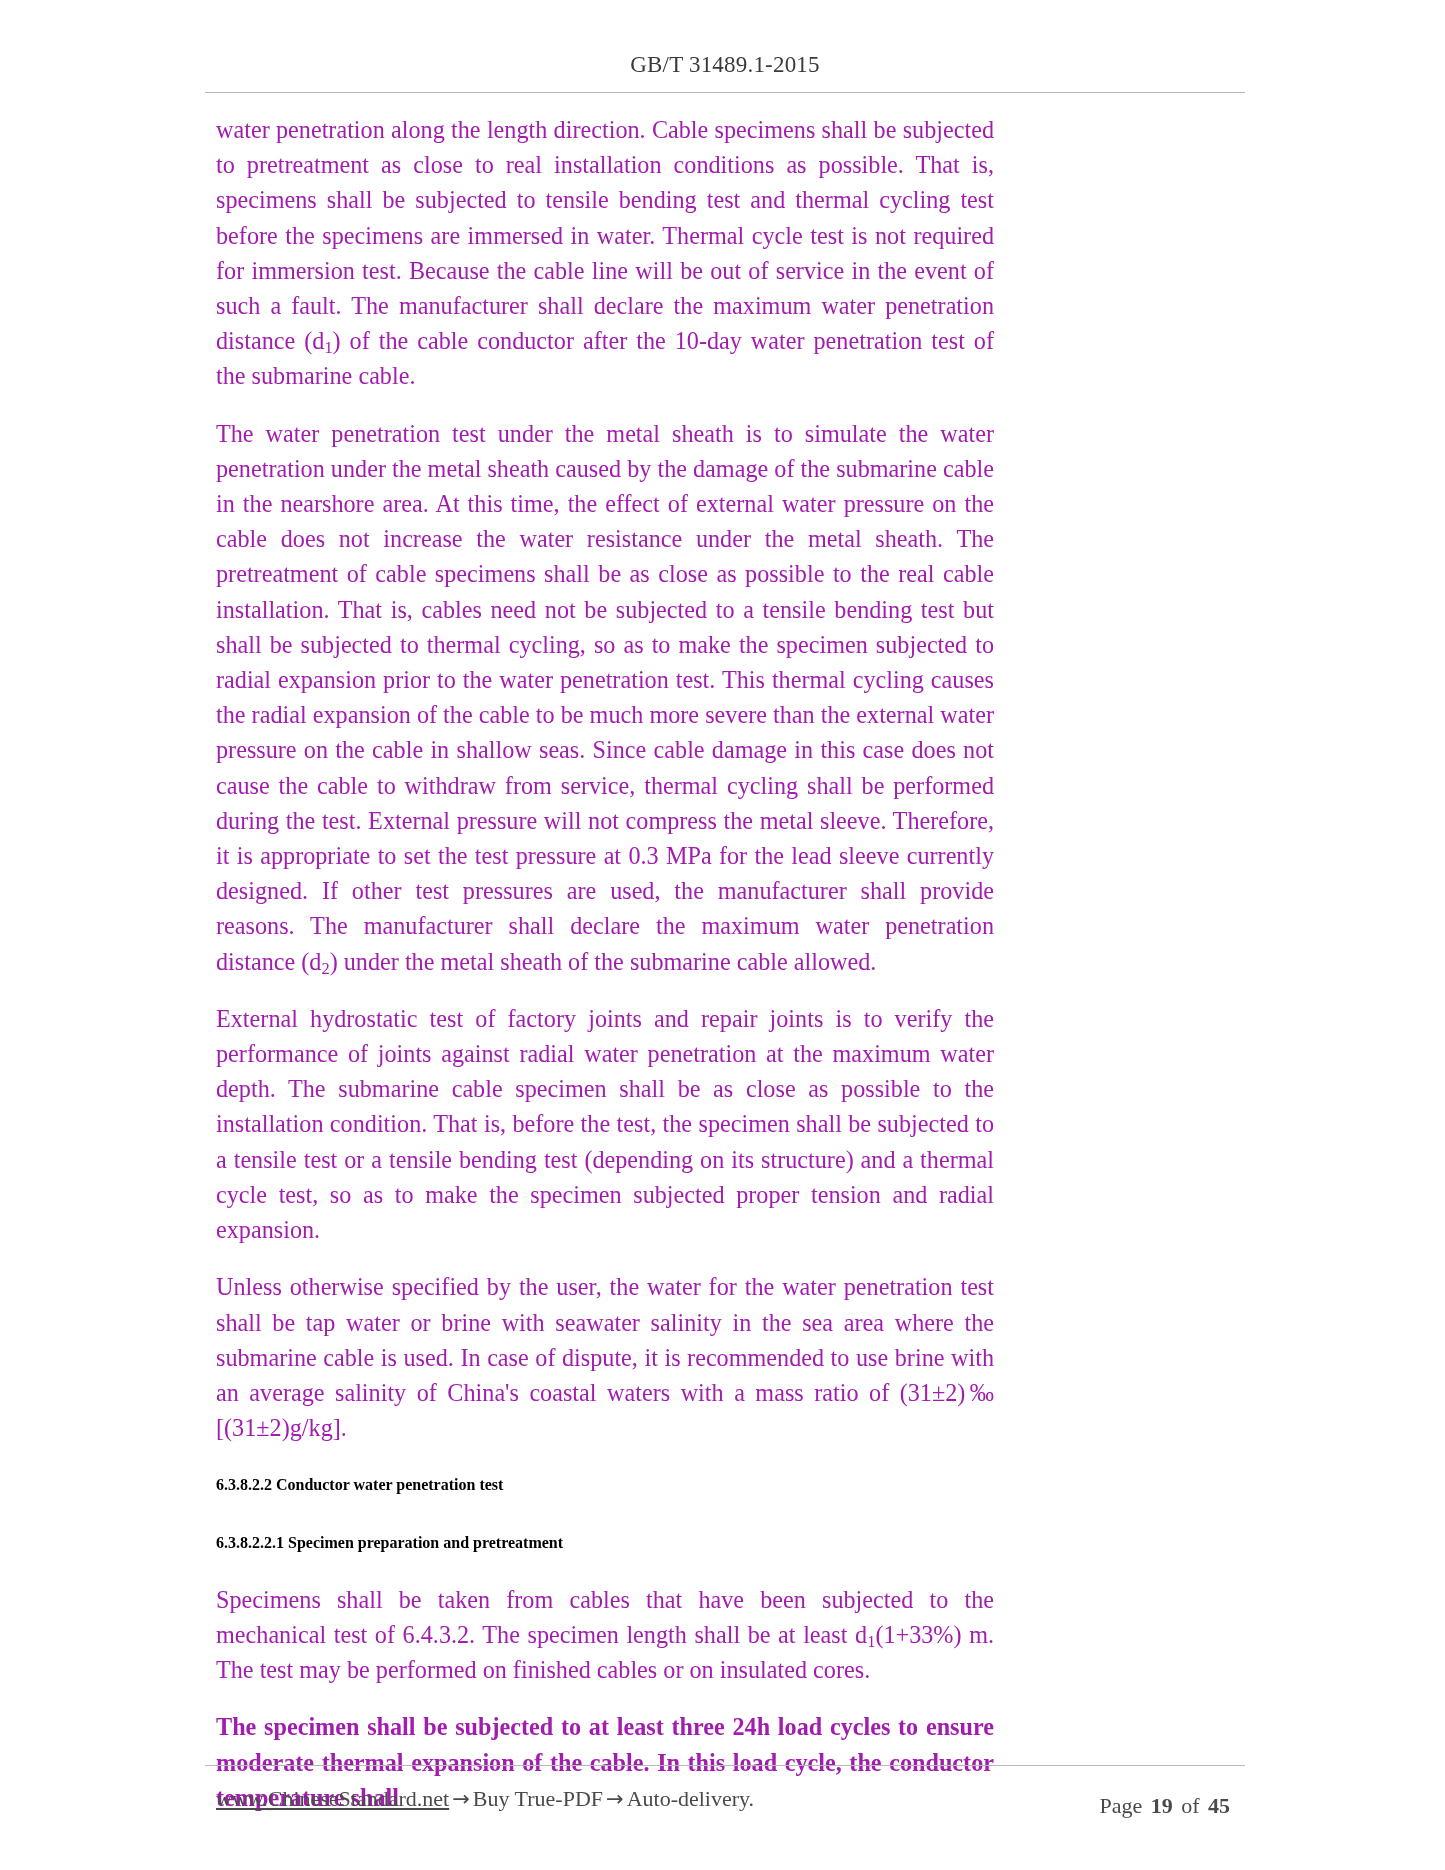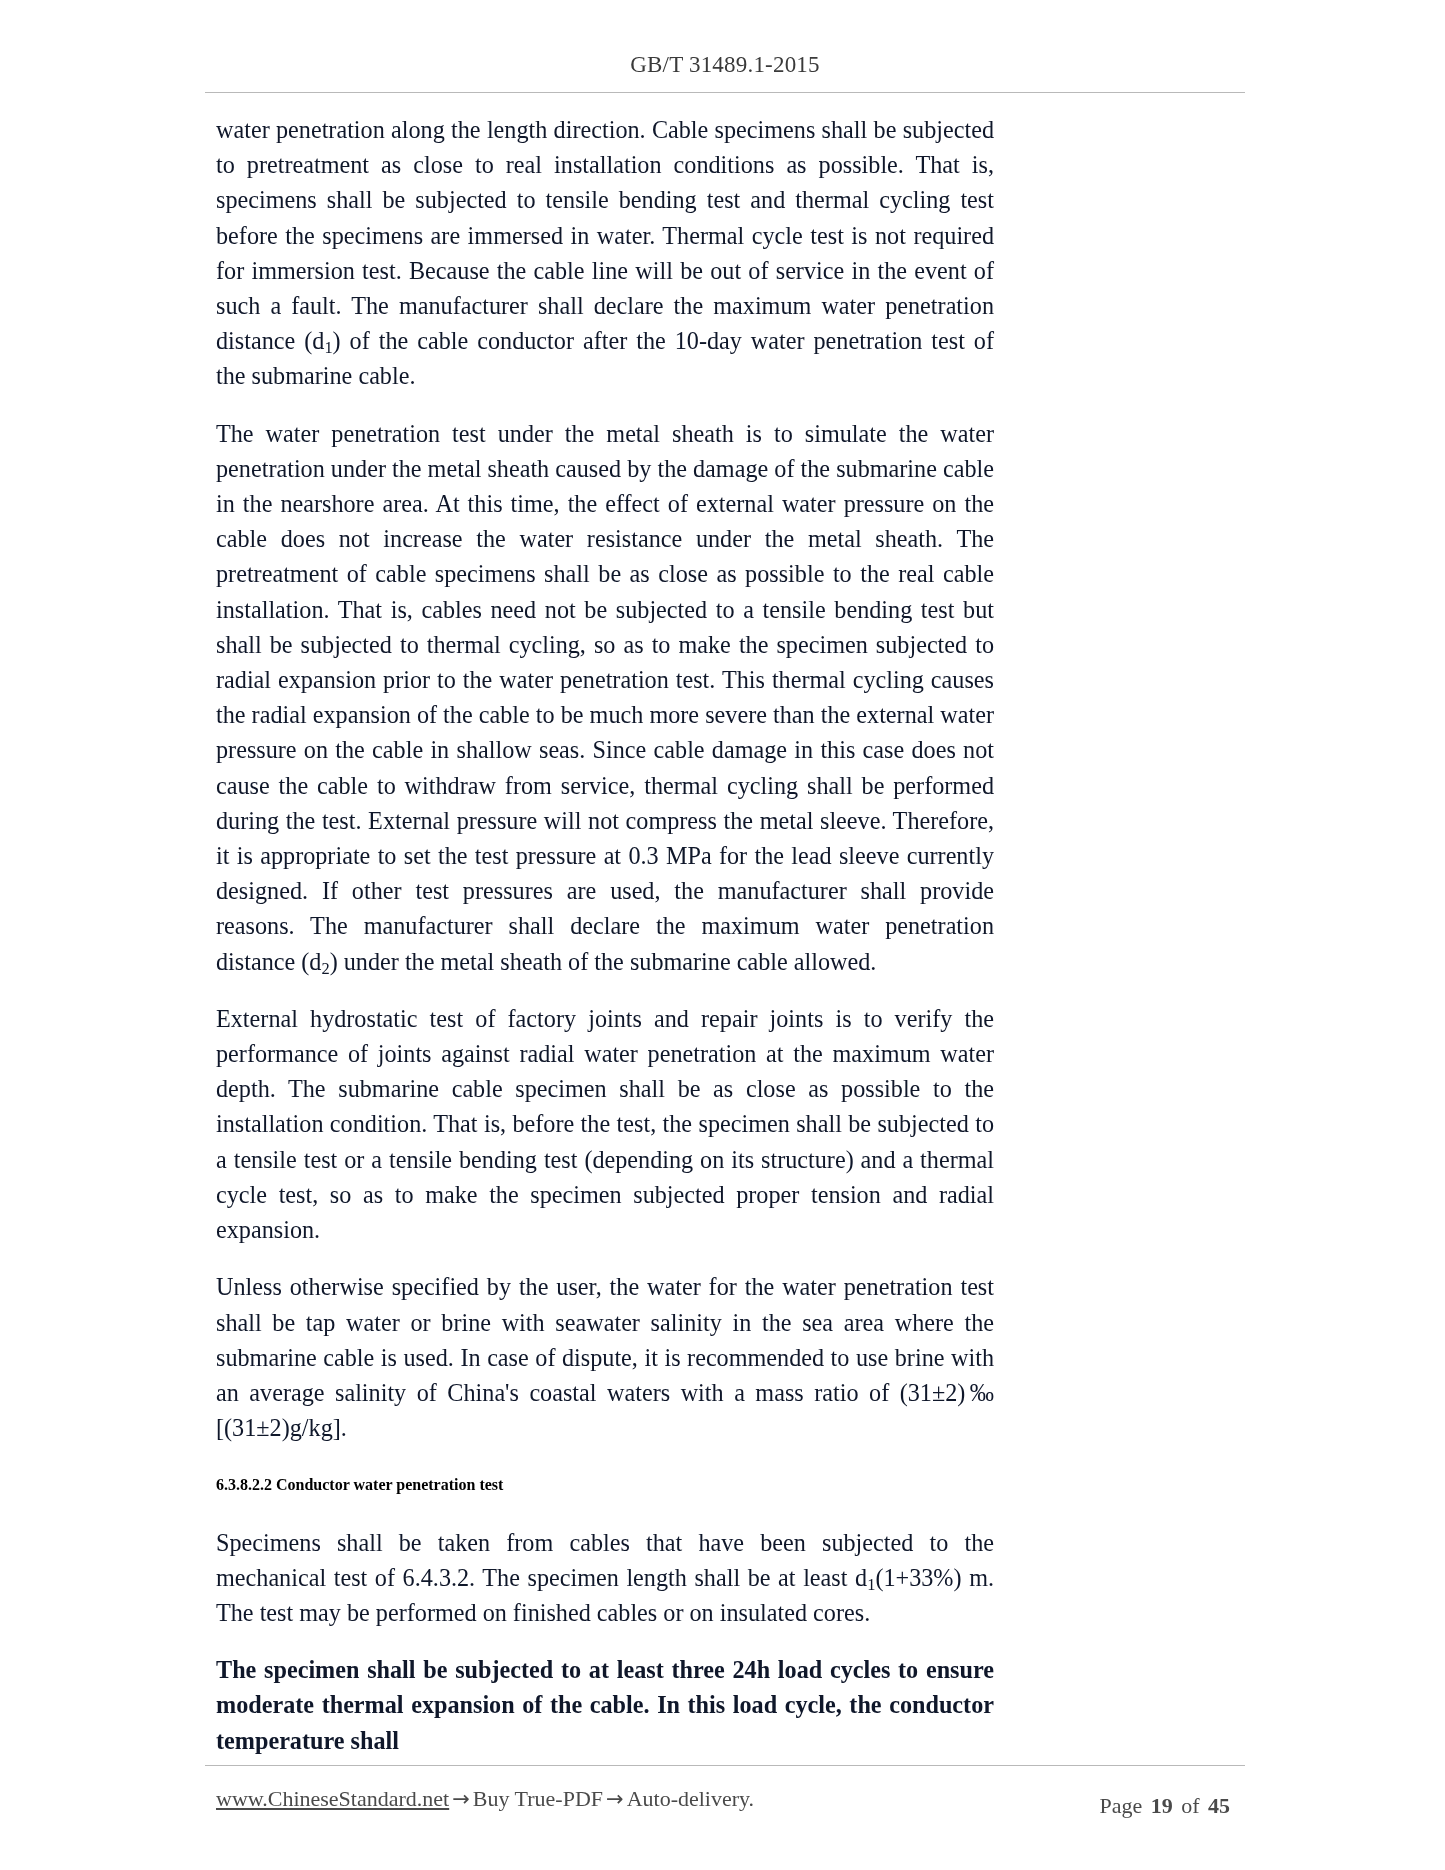--- a/index.html
+++ b/index.html
@@ -49,21 +49,21 @@
     left: 216px;
     top: 112px;
     width: 778px;
   }
   p.body-par {
     margin: 0 0 22px 0;
     font-size: 24.2px;
     line-height: 35.2px;
     text-align: justify;
     text-justify: inter-word;
-    color: #0f172a;
+    color: #a21caf;
     -webkit-hyphens: none;
     hyphens: none;
   }
   p.body-par:last-child {
     margin-bottom: 0;
     font-weight: bold;
   }
   h3.heading {
     margin: 0 0 22px 0;
     font-size: 16px;
@@ -131,20 +131,21 @@
 
   <div class="rule-top"></div>
 
   <div class="content">
     <p class="body-par">water penetration along the length direction. Cable specimens shall be subjected to pretreatment as close to real installation conditions as possible. That is, specimens shall be subjected to tensile bending test and thermal cycling test before the specimens are immersed in water. Thermal cycle test is not required for immersion test. Because the cable line will be out of service in the event of such a fault. The manufacturer shall declare the maximum water penetration distance (d<sub>1</sub>) of the cable conductor after the 10-day water penetration test of the submarine cable.</p>
     <p class="body-par">The water penetration test under the metal sheath is to simulate the water penetration under the metal sheath caused by the damage of the submarine cable in the nearshore area. At this time, the effect of external water pressure on the cable does not increase the water resistance under the metal sheath. The pretreatment of cable specimens shall be as close as possible to the real cable installation. That is, cables need not be subjected to a tensile bending test but shall be subjected to thermal cycling, so as to make the specimen subjected to radial expansion prior to the water penetration test. This thermal cycling causes the radial expansion of the cable to be much more severe than the external water pressure on the cable in shallow seas. Since cable damage in this case does not cause the cable to withdraw from service, thermal cycling shall be performed during the test. External pressure will not compress the metal sleeve. Therefore, it is appropriate to set the test pressure at 0.3 MPa for the lead sleeve currently designed. If other test pressures are used, the manufacturer shall provide reasons. The manufacturer shall declare the maximum water penetration distance (d<sub>2</sub>) under the metal sheath of the submarine cable allowed.</p>
     <p class="body-par">External hydrostatic test of factory joints and repair joints is to verify the performance of joints against radial water penetration at the maximum water depth. The submarine cable specimen shall be as close as possible to the installation condition. That is, before the test, the specimen shall be subjected to a tensile test or a tensile bending test (depending on its structure) and a thermal cycle test, so as to make the specimen subjected proper tension and radial expansion.</p>
     <p class="body-par">Unless otherwise specified by the user, the water for the water penetration test shall be tap water or brine with seawater salinity in the sea area where the submarine cable is used. In case of dispute, it is recommended to use brine with an average salinity of China's coastal waters with a mass ratio of (31±2)‰ [(31±2)g/kg].</p>
 
     <h3 class="heading">6.3.8.2.2 Conductor water penetration test</h3>
+    <h3 class="heading">6.3.8.2.2.1 Specimen preparation and pretreatment</h3>
 
     <p class="body-par">Specimens shall be taken from cables that have been subjected to the mechanical test of 6.4.3.2. The specimen length shall be at least d<sub>1</sub>(1+33%) m. The test may be performed on finished cables or on insulated cores.</p>
     <p class="body-par">The specimen shall be subjected to at least three 24h load cycles to ensure moderate thermal expansion of the cable. In this load cycle, the conductor temperature shall</p>
   </div>
 
   <div class="rule-bottom"></div>
 
   <div class="footer">
     <div class="footer-left">
       <span class="footer-url">www.ChineseStandard.net</span><span class="footer-arrow">→</span><span>Buy True-PDF</span><span class="footer-arrow">→</span><span>Auto-delivery.</span>

